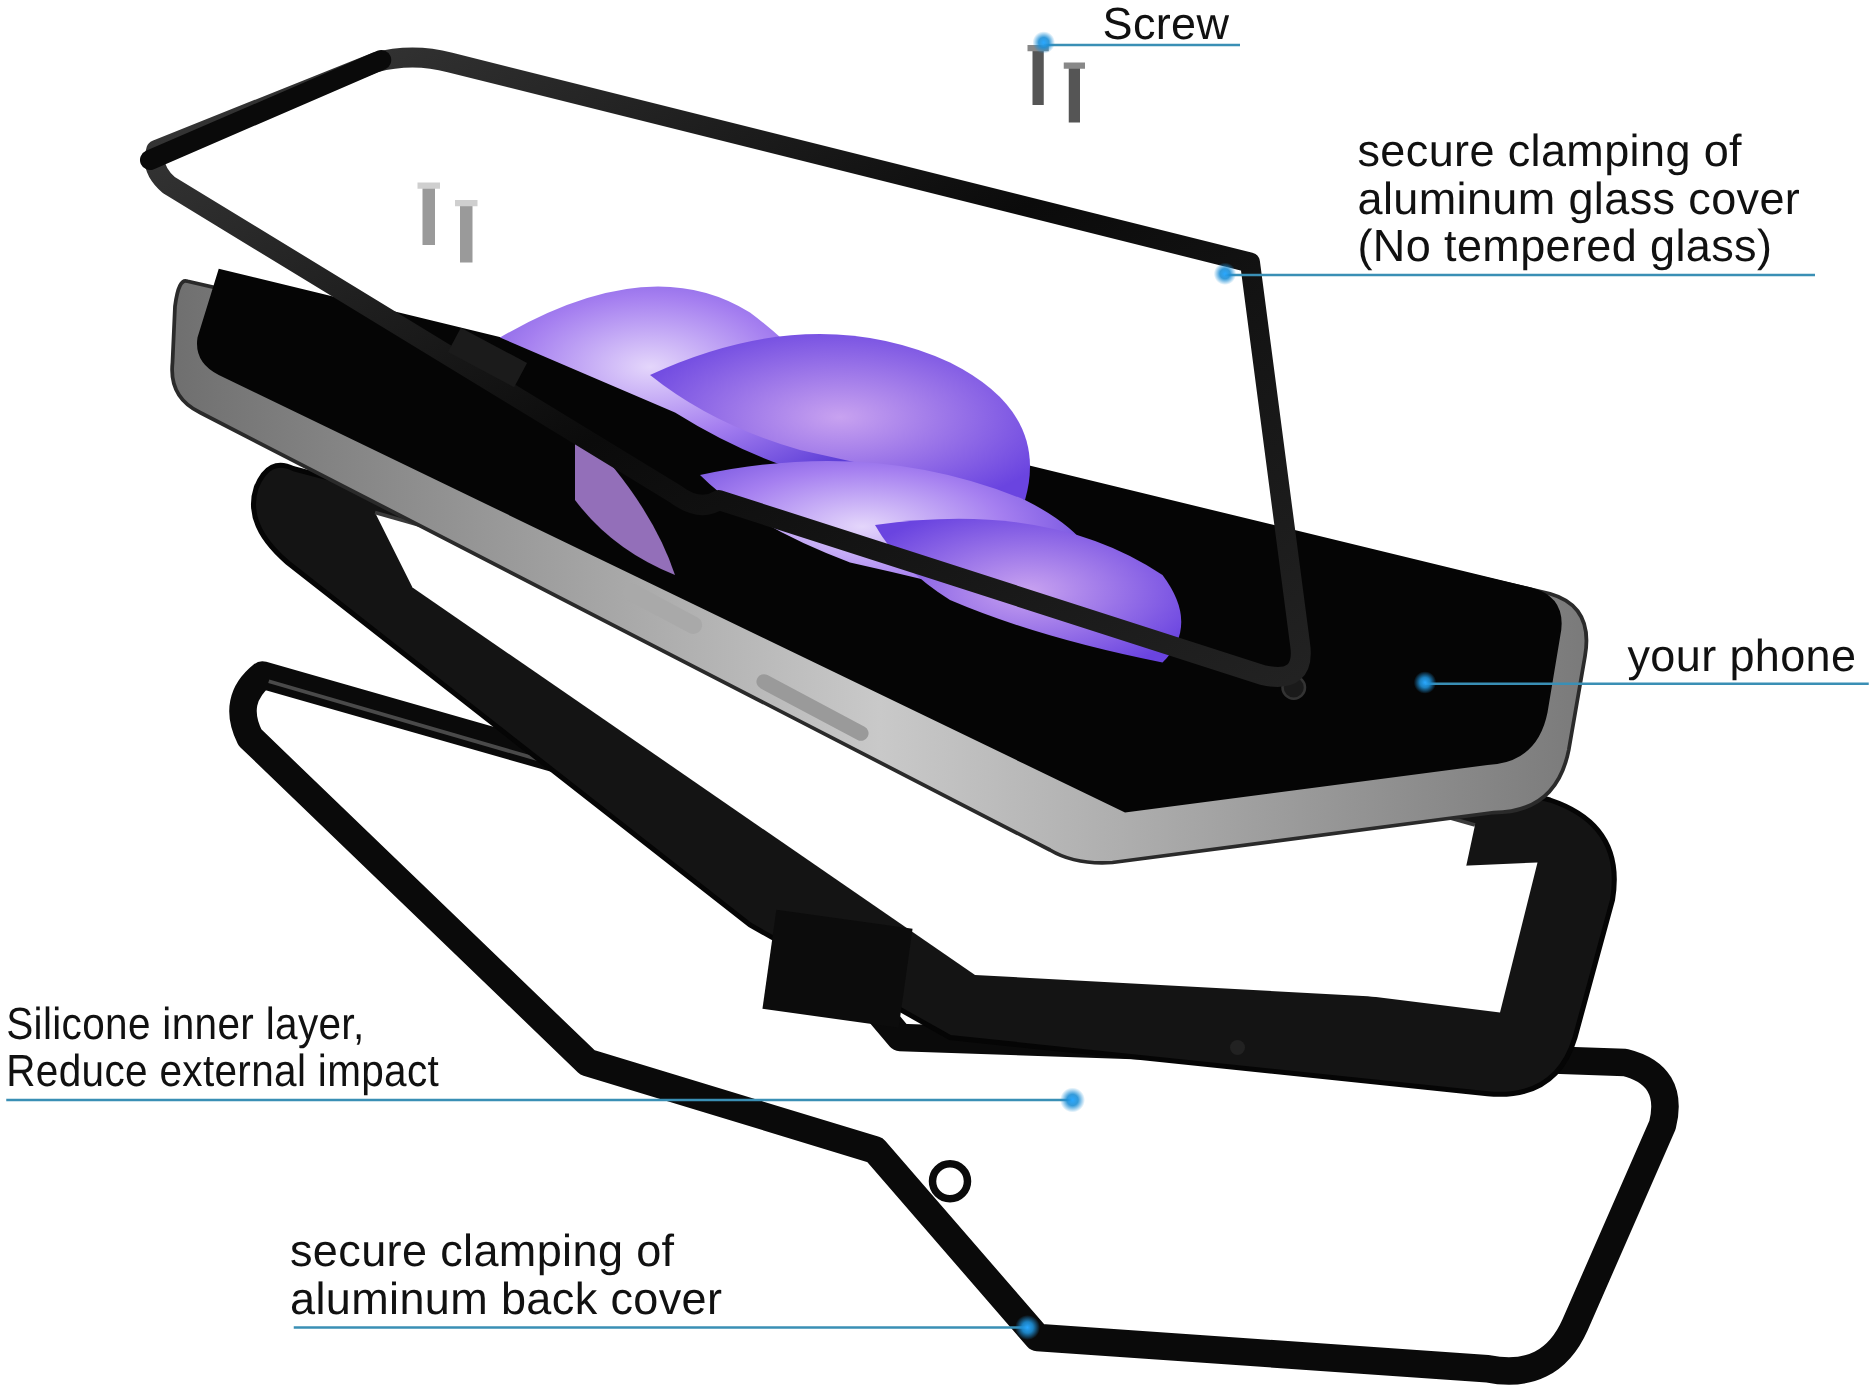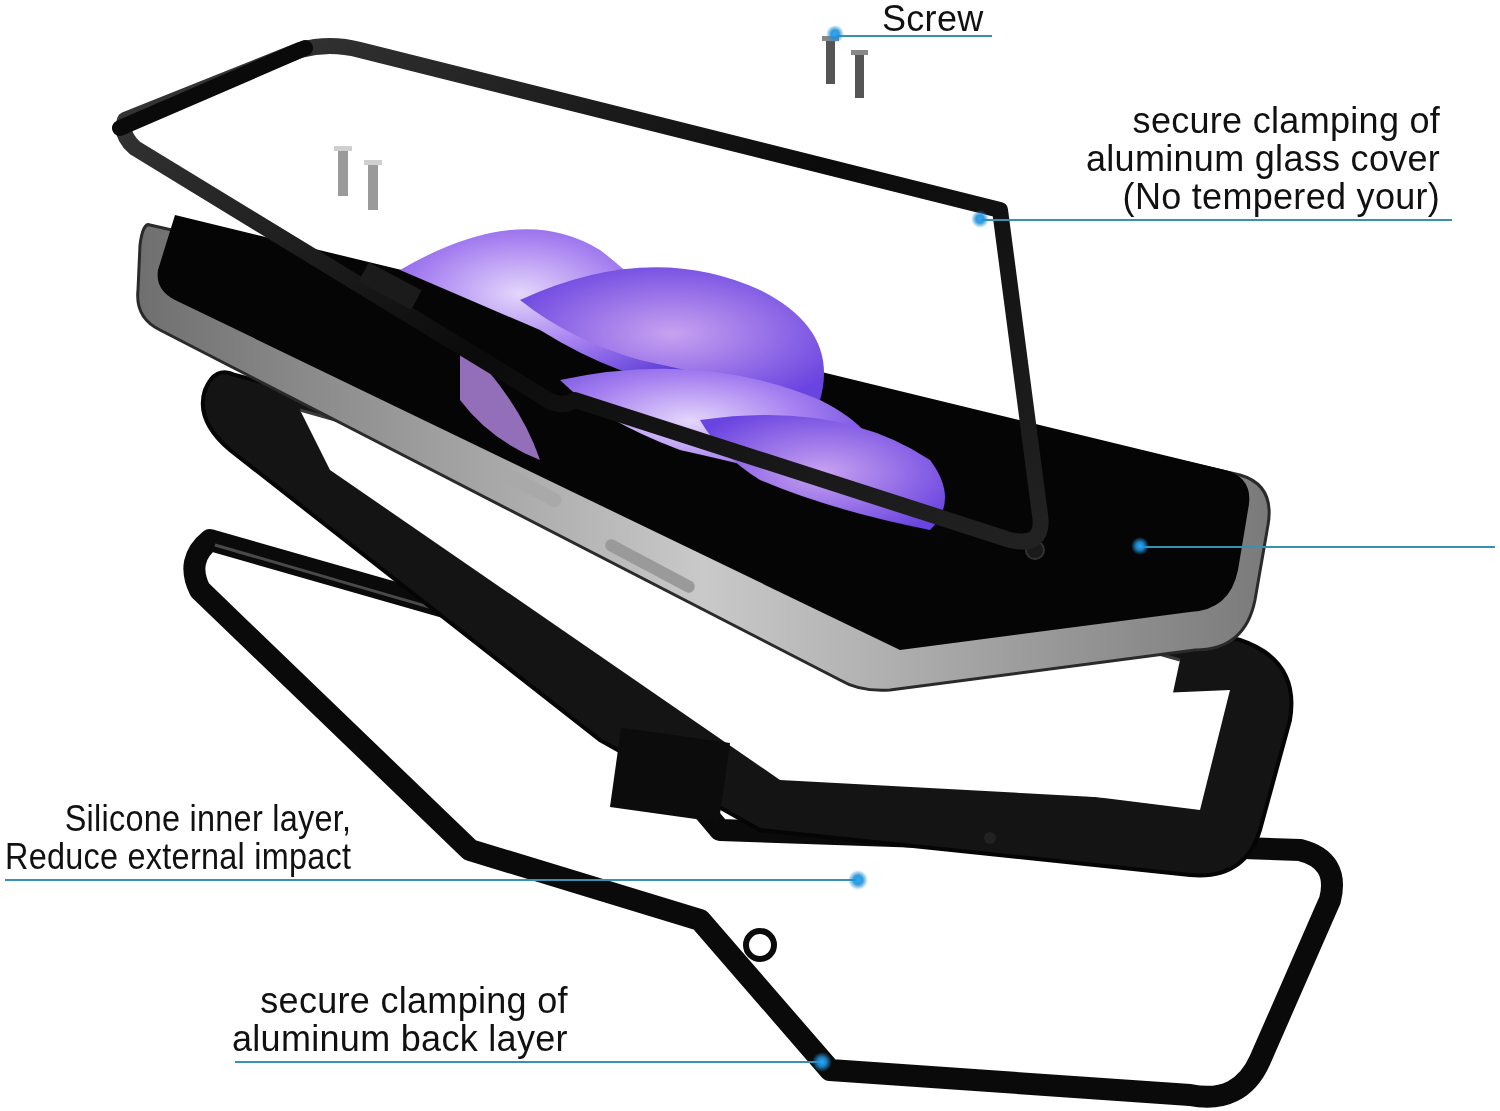--- a/index.html
+++ b/index.html
@@ -1,17 +1,17 @@
 <!DOCTYPE html>
 <html><head>
   <meta charset="utf-8">
   <style>
     html, body { margin: 0; padding: 0; background: #ffffff; }
     body { width: 1500px; height: 1111px; position: relative; overflow: hidden; font-family: "Liberation Sans", "DejaVu Sans", sans-serif; }
-    #stage { position: absolute; left: 0; top: 0; width: 1500px; height: 1111px; text-align: right; }
+    #stage { position: absolute; left: 0; top: 0; width: 1500px; height: 1111px; }
     svg.art { position: absolute; left: 0; top: 0; width: 1500px; height: 1111px; }
     .label { position: absolute; color: #111111; font-size: 36px; line-height: 38px; font-weight: 400; letter-spacing: 0.3px; white-space: nowrap; }
     .label .line { display: block; }
     .label.condensed { transform: scaleX(0.9); transform-origin: left top; }
   </style>
 </head>
 <body>
 
 <div id="stage">
 
@@ -108,27 +108,30 @@
     </g>
   </svg>
 
   <div class="label" style="left:882px; top:0px;">
     <span class="line">Screw</span>
   </div>
 
   <div class="label" style="left:1086px; top:102px;">
     <span class="line">secure clamping of</span>
     <span class="line">aluminum glass cover</span>
-    <span class="line">(No tempered your)</span>
+    <span class="line">(No tempered glass)</span>
   </div>
 
+  <div class="label" style="left:1302px; top:506px;">
+    <span class="line">your phone</span>
+  </div>
 
   <div class="label condensed" style="left:5px; top:800px;">
     <span class="line">Silicone inner layer,</span>
     <span class="line">Reduce external impact</span>
   </div>
 
   <div class="label" style="left:232px; top:982px;">
     <span class="line">secure clamping of</span>
-    <span class="line">aluminum back layer</span>
+    <span class="line">aluminum back cover</span>
   </div>
 
 </div>
 
 </body></html>

